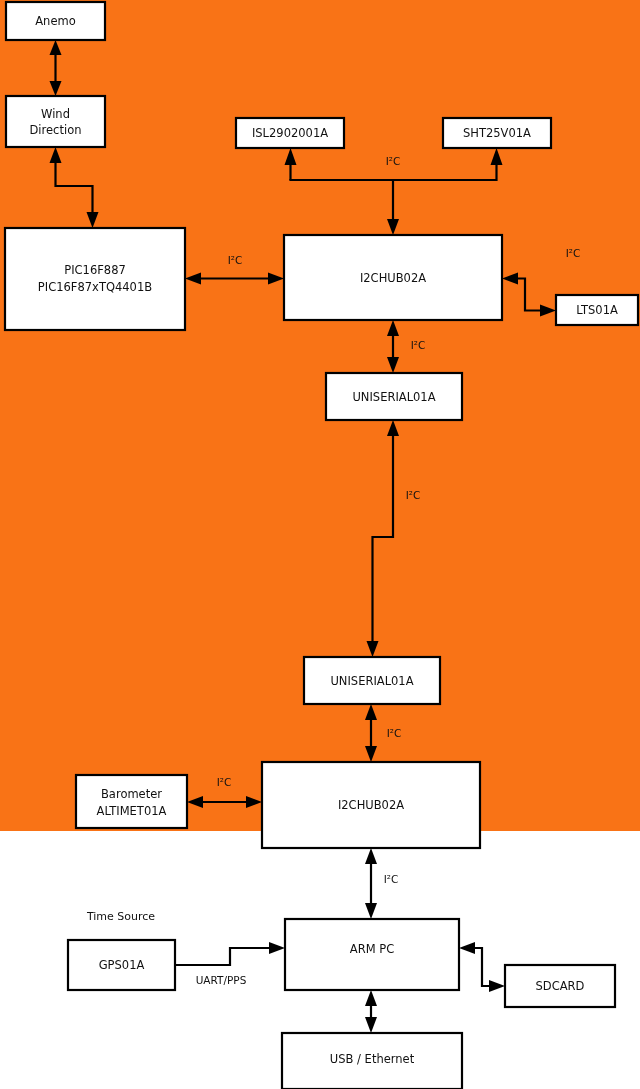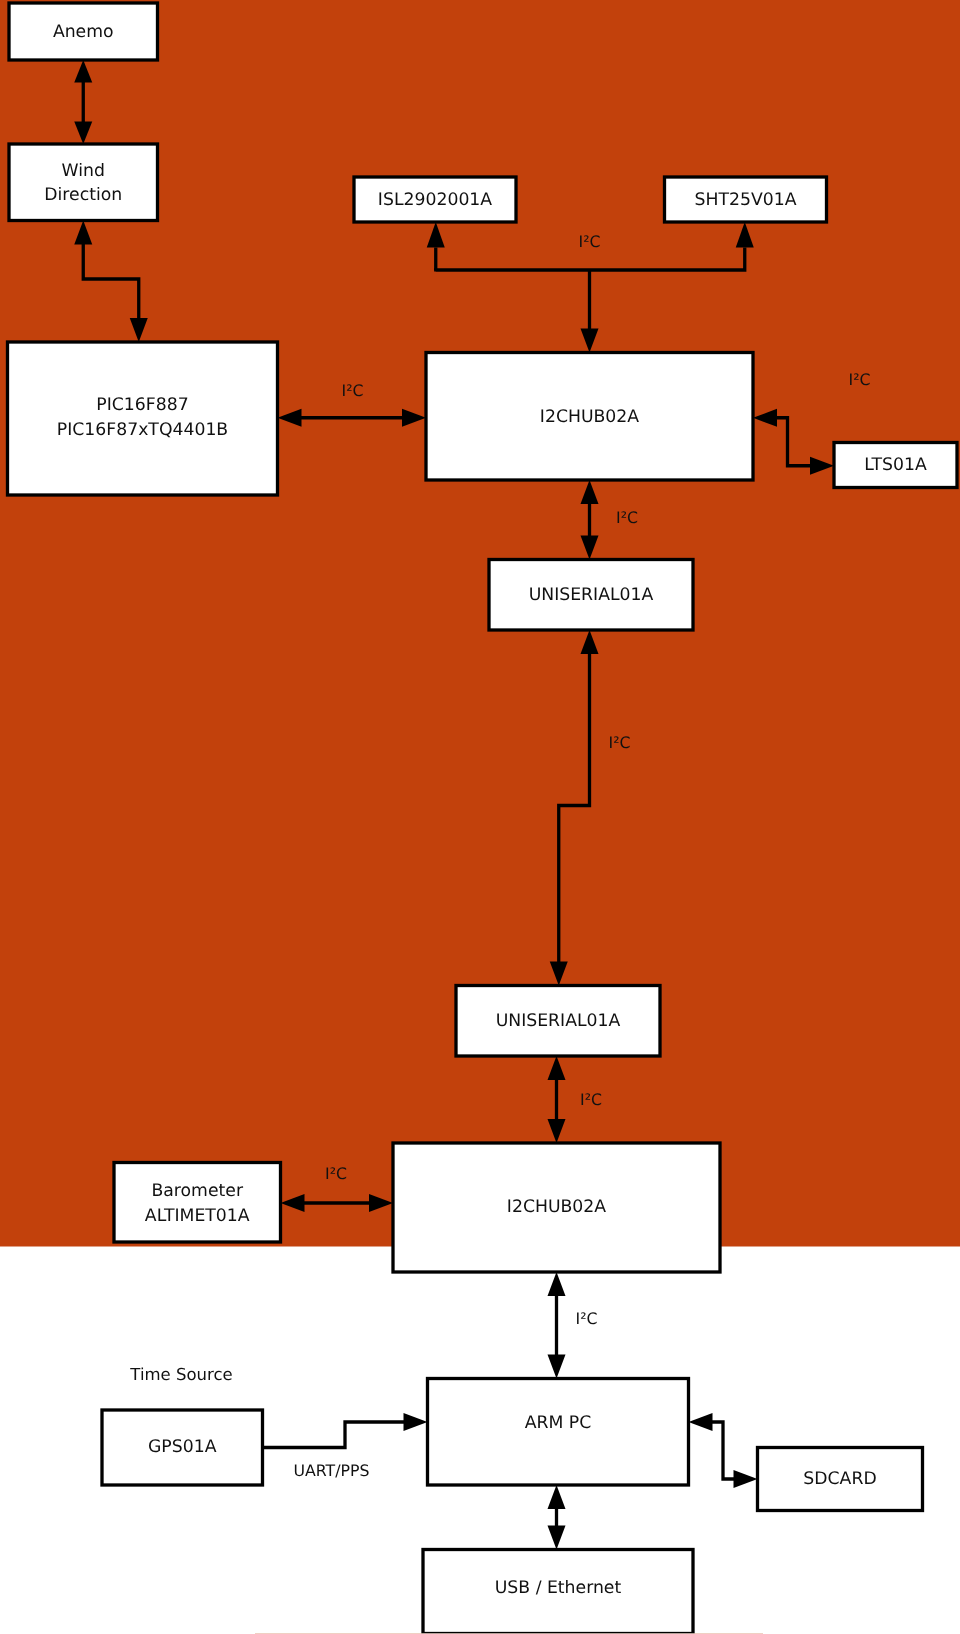--- a/index.html
+++ b/index.html
@@ -10,21 +10,21 @@
   body {
     width: 640px;
     height: 1089px;
     font-family: "DejaVu Sans", "Liberation Sans", sans-serif;
     overflow: hidden;
   }
   #diagram-root {
     position: relative;
     width: 640px;
     height: 831px;
-    background: #c2410c;
+    background: #f97316;
   }
   svg.diagram {
     display: block;
     width: 640px;
     height: 1089px;
   }
   .node-box {
     fill: #ffffff;
     stroke: #000000;
     stroke-width: 2.2;

